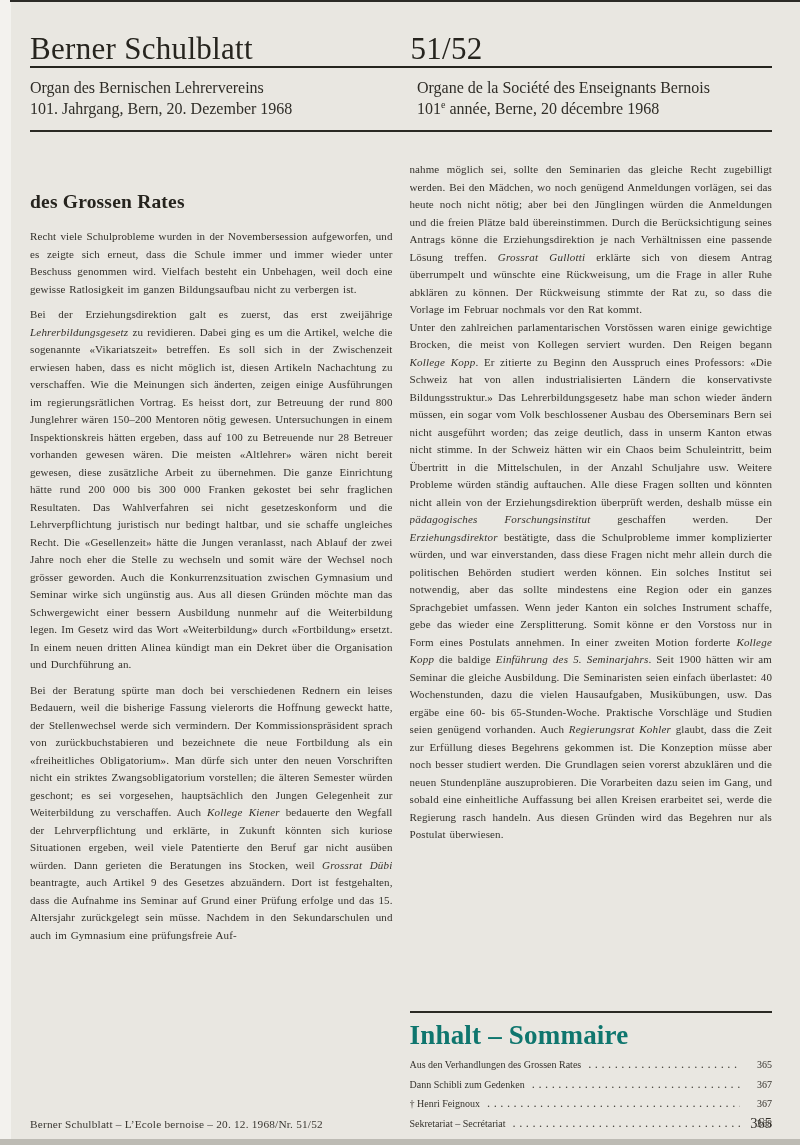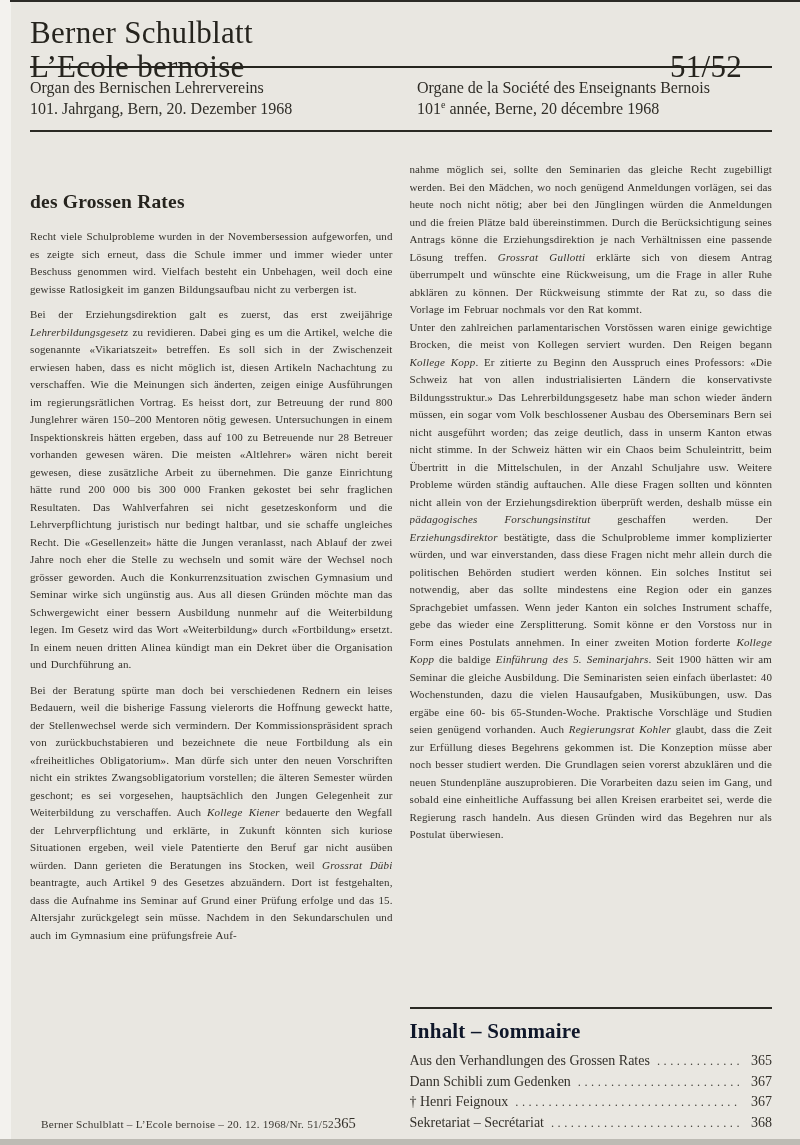--- a/index.html
+++ b/index.html
@@ -9,21 +9,21 @@
     font-family:"Liberation Serif", serif;
     color:#33302a;
   }
   .scan-left-edge{position:absolute;left:0;top:0;width:11px;height:100%;background:#f3f2ee;}
   .scan-top-edge{position:absolute;left:10px;right:0;top:0;height:2px;background:#2c2b27;}
   .scan-bottom-edge{position:absolute;left:0;right:0;bottom:0;height:6px;background:#bdbbb4;}
 
   .content{position:absolute;left:30px;right:28px;top:0;}
 
   
-  .masthead{display:grid;grid-template-columns:1fr;column-gap:19px;margin-top:16px;height:50px;align-items:end;}
+  .masthead{display:grid;grid-template-columns:1fr 1fr;column-gap:19px;margin-top:16px;height:50px;align-items:end;}
   .mast-title{font-size:31px;line-height:34px;color:#26241e;letter-spacing:0.3px;white-space:nowrap;}
   .mast-right{display:flex;justify-content:space-between;align-items:baseline;padding-right:30px;}
   .rule{border:0;border-top:2px solid #26251f;margin:0;}
   .rule-thin{border-top:2px solid #2b2a24;}
 
   .subtitles{display:grid;grid-template-columns:1fr 1fr;column-gap:32px;padding:9px 0 11px;}
   .subline{font-size:16px;line-height:21px;color:#2f2d27;white-space:nowrap;}
   .subline sup{font-size:10px;line-height:0;}
 
   
@@ -35,43 +35,42 @@
     font-size:11px;line-height:17.5px;
     text-align:justify;text-justify:inter-word;
     word-spacing:0.09em;letter-spacing:0.1px;
     color:#34312b;
   }
   .col-right p.body-par{margin:0;}
   p.body-par i{letter-spacing:0.2px;}
 
   
   .toc{margin-top:auto;border-top:2px solid #2b2a24;padding-top:9px;}
-  .toc-heading{font-size:21px;line-height:26px;font-weight:bold;color:#0f172a;margin:0 0 7px;letter-spacing:0.2px;}
-  .toc-row{display:flex;align-items:baseline;font-size:14px;line-height:19.5px;color:#34312b;}
+  .toc-heading{font-size:27px;line-height:26px;font-weight:bold;color:#0f766e;margin:0 0 7px;letter-spacing:0.2px;}
+  .toc-row{display:flex;align-items:baseline;font-size:10px;line-height:19.5px;color:#34312b;}
   .toc-dots{flex:1;overflow:hidden;white-space:nowrap;margin:0 4px 0 7px;font-size:12.5px;color:#4a473f;}
   .toc-dots::after{content:"..................................................................................";letter-spacing:3.5px;}
   .toc-page{flex:none;width:28px;text-align:right;}
 
   
-  .footer{position:absolute;left:41px;right:28px;bottom:13px;display:flex;align-items:baseline;}
+  .footer{position:absolute;left:30px;right:28px;bottom:13px;display:flex;justify-content:space-between;align-items:baseline;}
   .imprint{font-size:11.3px;letter-spacing:0.2px;color:#3a3731;}
   .page-number{font-size:14.5px;color:#34312b;}
 </style>
 </head>
 <body>
 
 <div class="scan-left-edge"></div>
 <div class="scan-top-edge"></div>
 
 <div class="content">
 
   <div class="masthead">
     <div class="mast-title">Berner Schulblatt</div>
     <div class="mast-right">
-      <span class="mast-title">L’Ecole bernoise</span>
       <span class="mast-title">51/52</span>
     </div>
   </div>
 
   <hr class="rule">
 
   <div class="subtitles">
     <div>
       <div class="subline">Organ des Bernischen Lehrervereins</div>
       <div class="subline">101. Jahrgang, Bern, 20. Dezember 1968</div>

